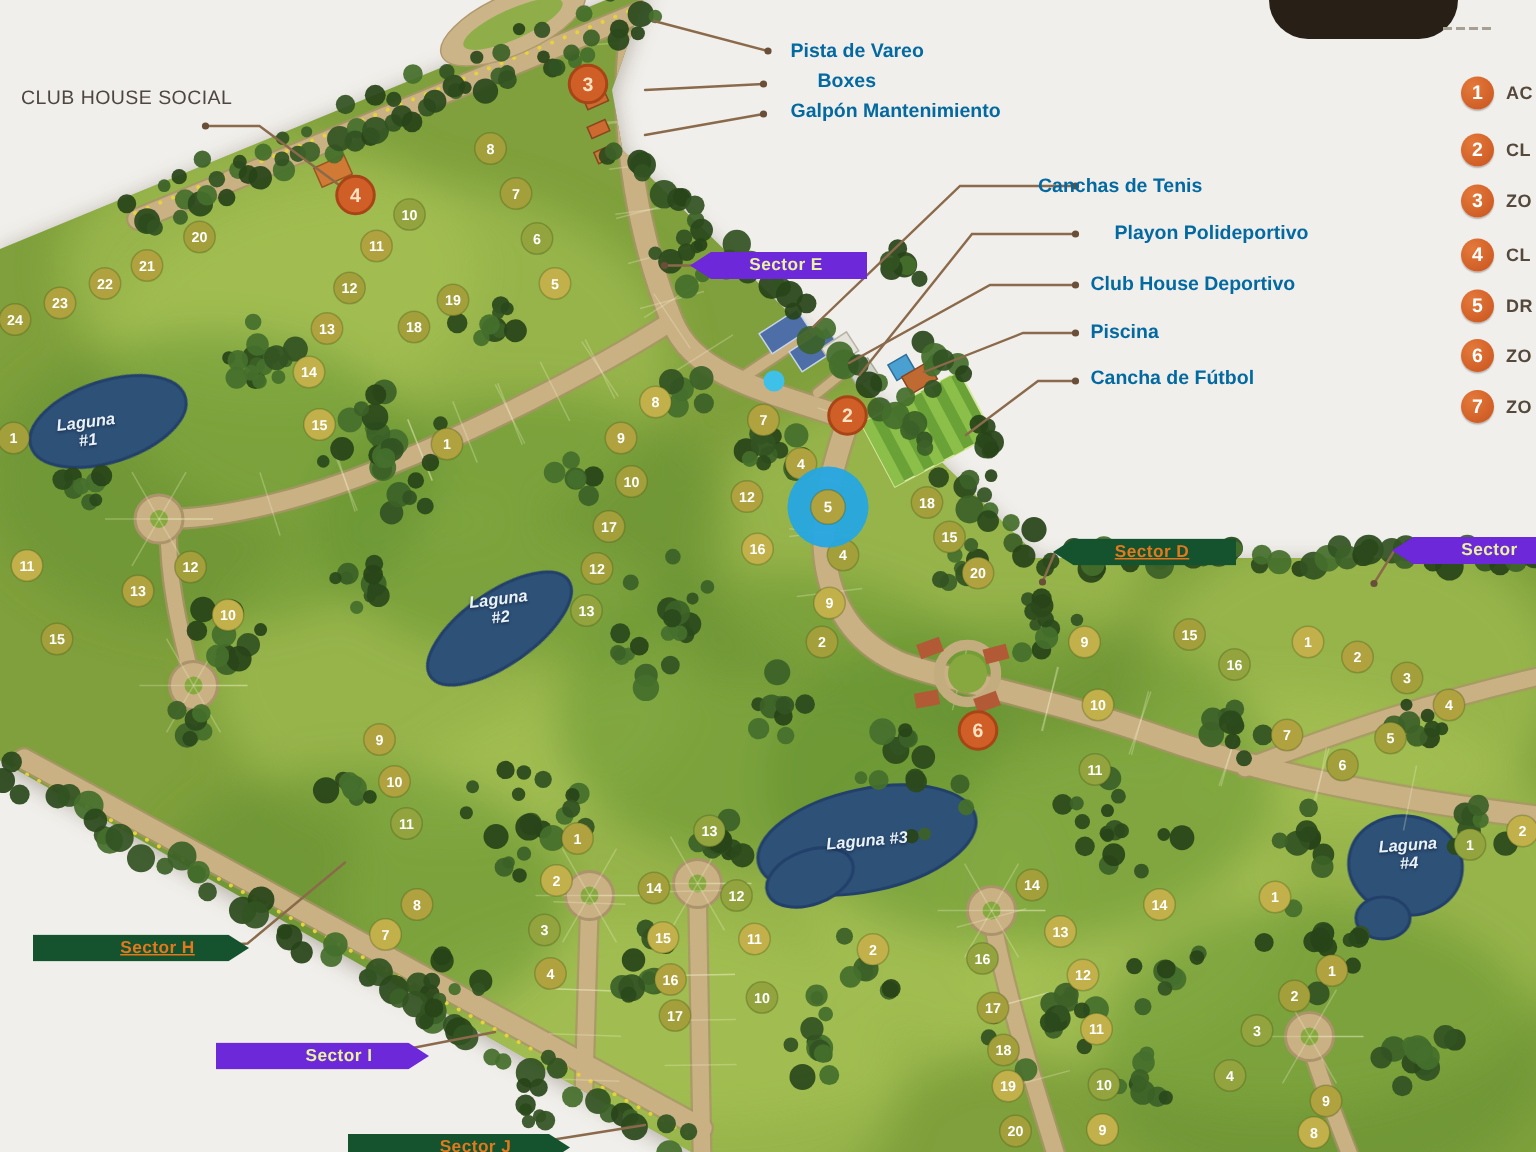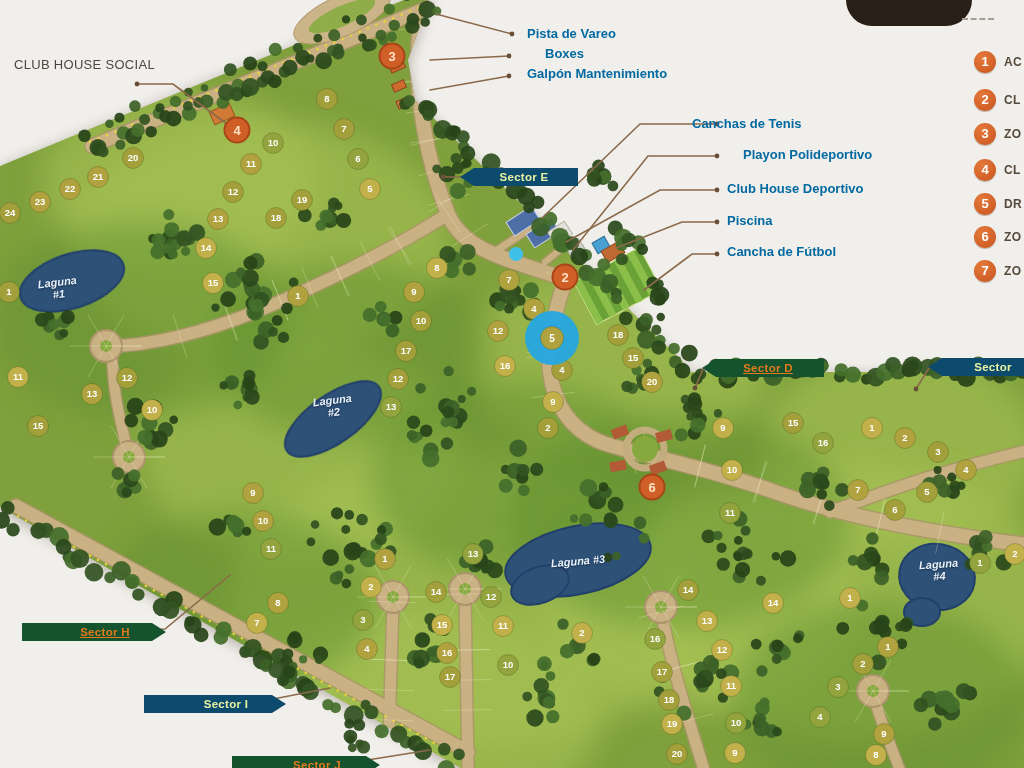--- a/index.html
+++ b/index.html
@@ -22,21 +22,21 @@
   #callout-galpon{left:527px;top:66px;}
   #callout-tenis{left:692px;top:116px;}
   #callout-playon{left:727px;top:147px;margin-left:16px;}
   #callout-chd{left:727px;top:181px;}
   #callout-piscina{left:727px;top:213px;}
   #callout-futbol{left:727px;top:244px;}
 
   
   .banner{height:18px;line-height:18px;text-align:center;font-size:11.5px;font-weight:700;
           letter-spacing:.3px;white-space:nowrap;padding-left:32px;}
-  .banner.green{background:#0c4a6e;color:#e9f2a2;}
+  .banner.green{background:#6d28d9;color:#e9f2a2;}
   .banner.gold{background:#14532d;color:#e2791e;text-decoration:underline;}
   .banner.point-left{clip-path:polygon(14px 0,100% 0,100% 100%,14px 100%,0 50%);padding-left:10px;}
   .banner.point-right{clip-path:polygon(0 0,calc(100% - 14px) 0,100% 50%,calc(100% - 14px) 100%,0 100%);padding-right:10px;}
   #banner-e{left:460px;top:168px;width:108px;}
   #banner-d{left:702px;top:359px;width:112px;}
   #banner-right{left:928px;top:358px;width:110px;}
   #banner-h{left:22px;top:623px;width:102px;}
   #banner-i{left:144px;top:695px;width:100px;}
   #banner-j{left:232px;top:756px;width:106px;}
 

